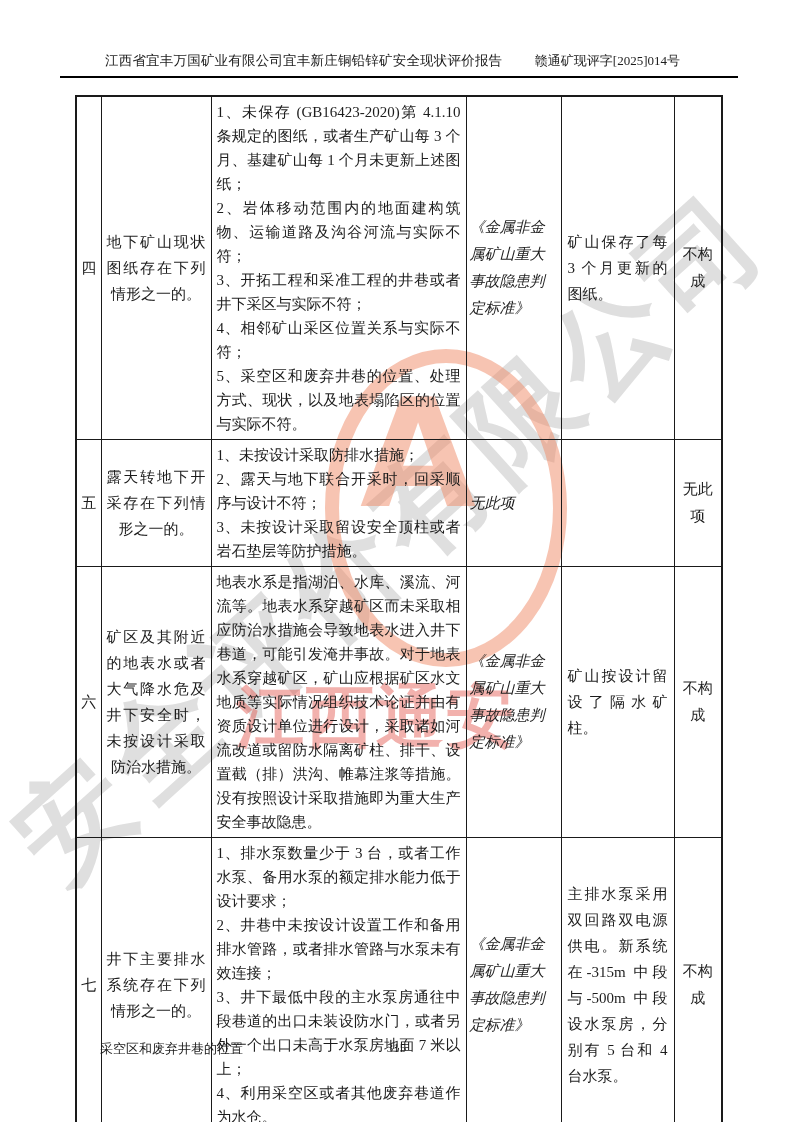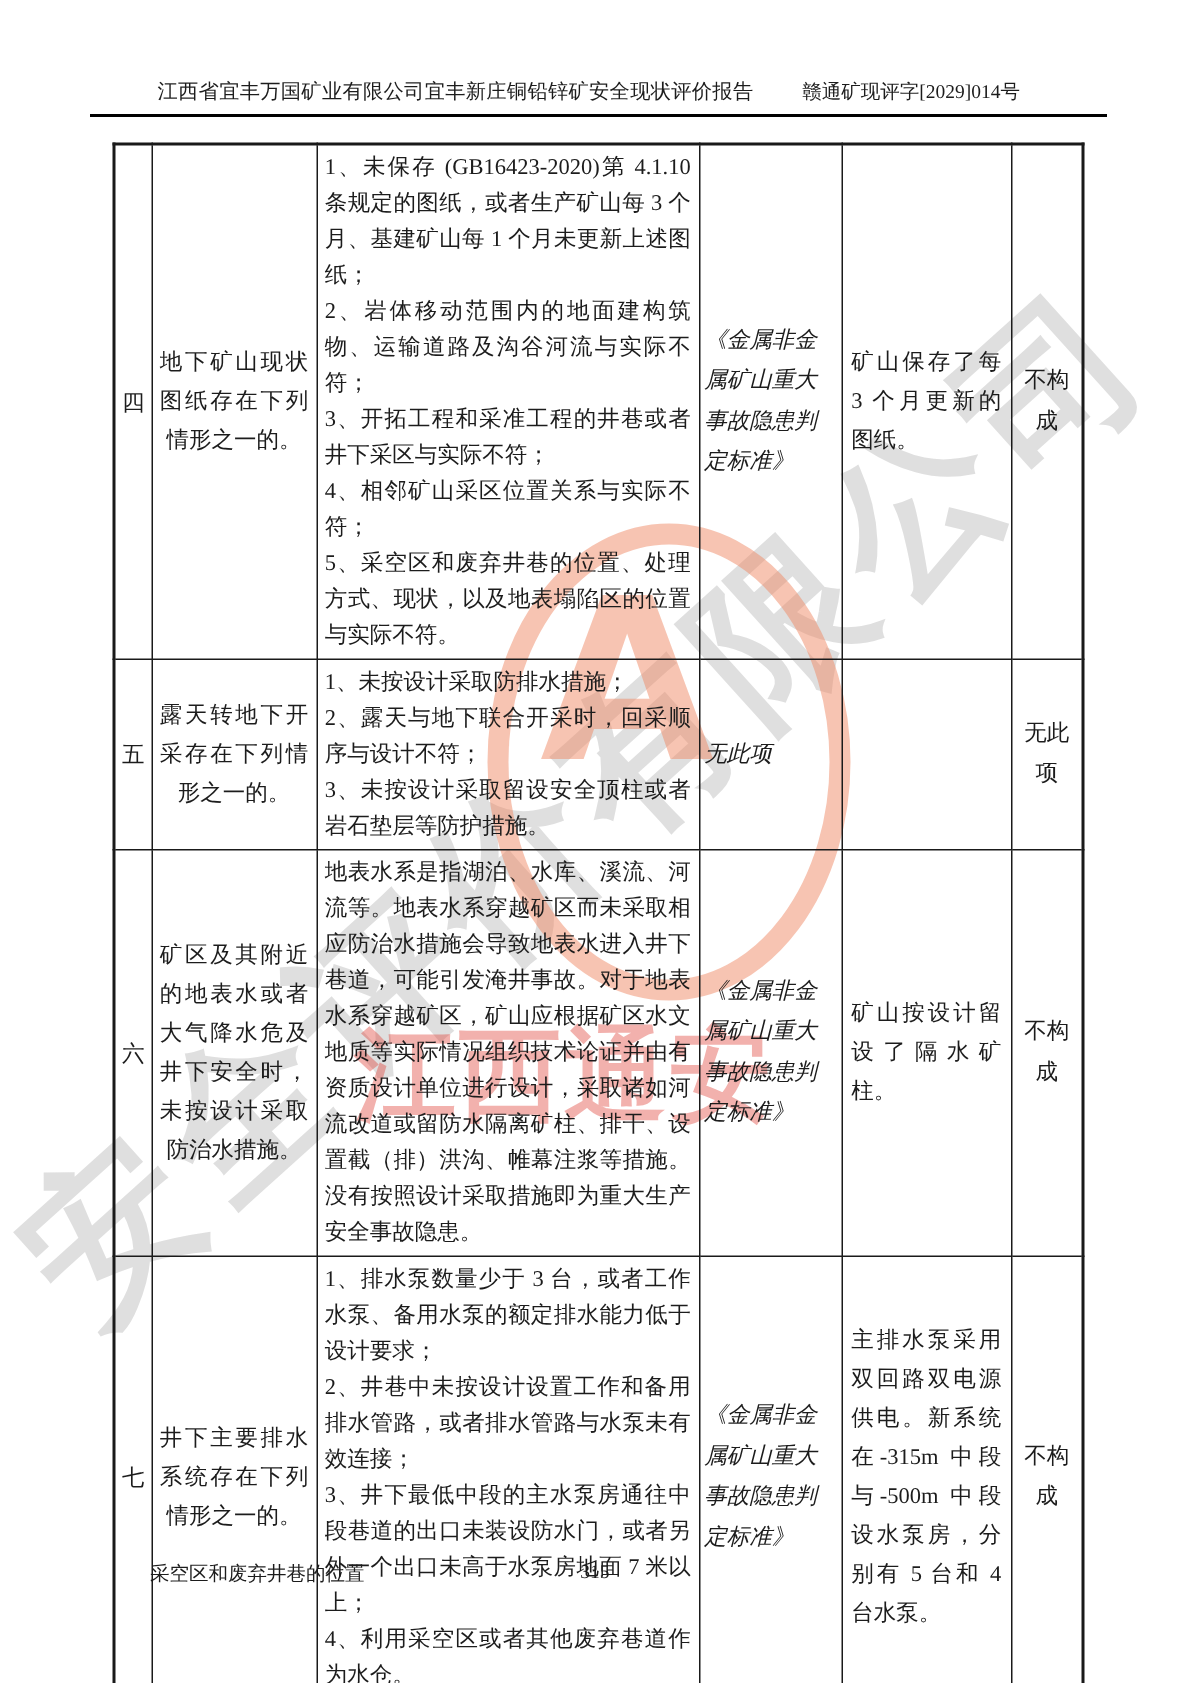--- a/index.html
+++ b/index.html
@@ -44,21 +44,21 @@
   .ftr-company { position: absolute; left: 100px; top: 0; }
   .ftr-page { position: absolute; left: 0; width: 793px; text-align: center; top: 0; }
 </style>
 </head>
 <body>
 
 <div class="page">
 
   <div class="hdr">
     <span class="hdr-left">江西省宜丰万国矿业有限公司宜丰新庄铜铅锌矿安全现状评价报告</span>
-    <span class="hdr-right">赣通矿现评字[2029]014号</span>
+    <span class="hdr-right">赣通矿现评字[2025]014号</span>
   </div>
   <div class="hdr-rule"></div>
 
   <div class="wm wm-gray">安全评价有限公司</div>
   <svg class="wm-logo" width="312" height="372" viewBox="0 0 312 372">
     <ellipse cx="156" cy="180" rx="114" ry="152" fill="none" stroke="rgba(240,138,102,0.5)" stroke-width="14"></ellipse>
     <text x="128" y="178" font-size="150" font-weight="bold" font-family="DejaVu Sans, sans-serif" text-anchor="middle" fill="rgba(240,138,102,0.5)">A</text>
   </svg>
   <div class="wm wm-red">江西通安</div>
 

